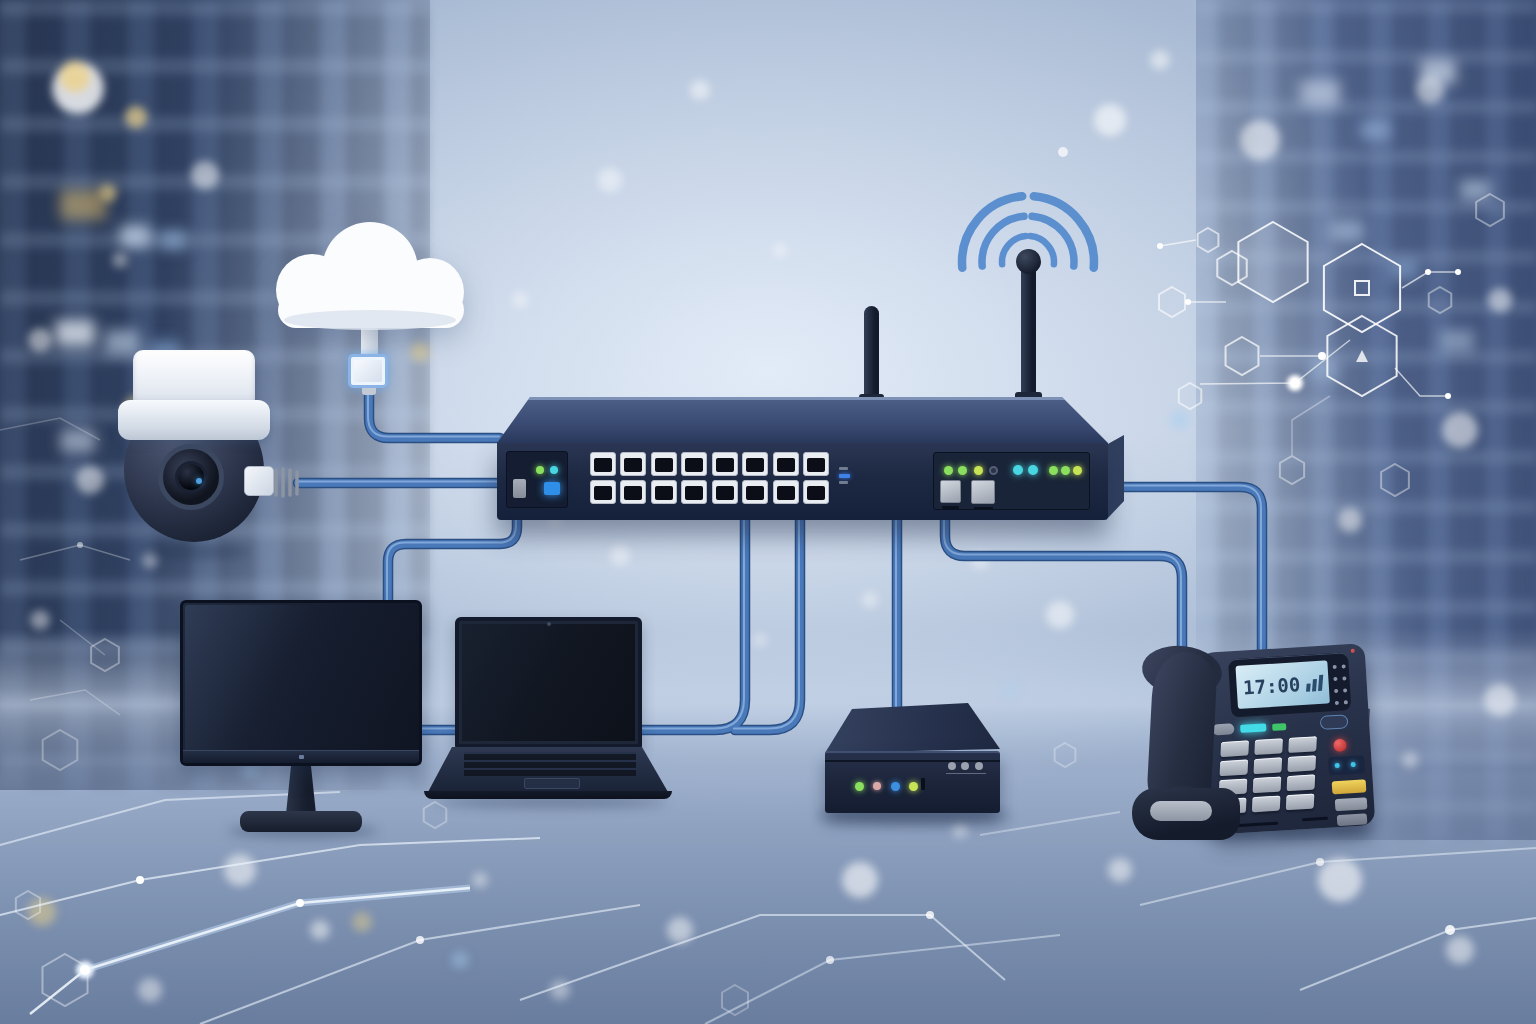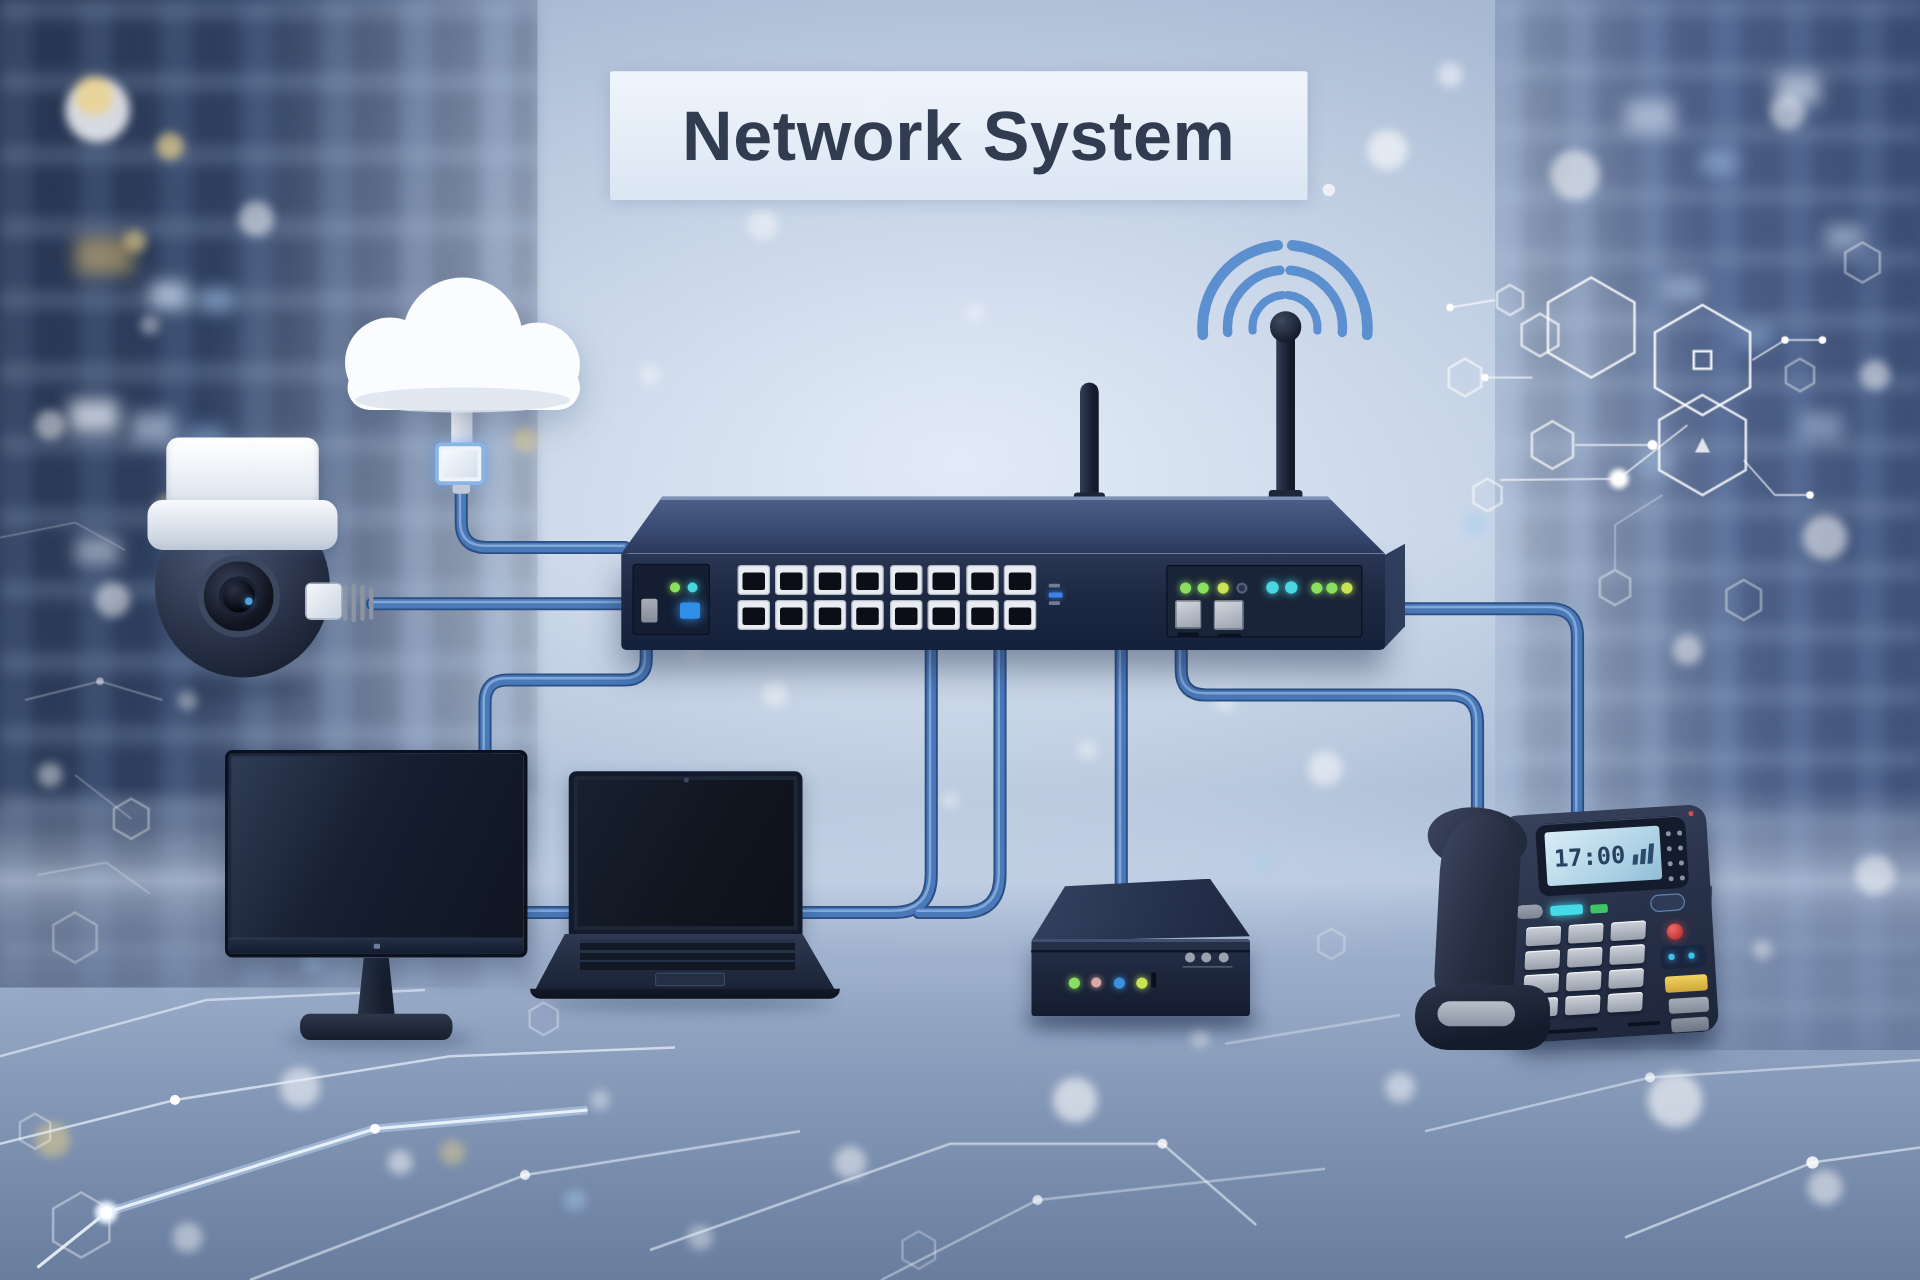--- a/index.html
+++ b/index.html
@@ -394,23 +394,20 @@
       </g>
       <g stroke="#8d95a2" stroke-width="3.5">
         <path d="M276,470 L276,495"></path>
           <path d="M283,469 L283,496"></path>
           <path d="M290,470 L290,495"></path>
           <path d="M297,472 L297,494"></path>
       </g>
     </g>
   </svg>
 
-  <div class="abs banner">
-    <h1>Network System</h1>
-  </div>
 
   <svg class="abs cloud-svg" width="244" height="130">
     <g fill="#fbfcfe">
       <circle cx="120" cy="62" r="48"></circle>
         <circle cx="62" cy="82" r="36"></circle>
         <circle cx="180" cy="84" r="34"></circle>
       <rect x="28" y="84" width="186" height="36" rx="18"></rect>
     </g>
     <ellipse cx="120" cy="112" rx="86" ry="10" fill="#dde4ee" opacity=".85"></ellipse>
   </svg>

